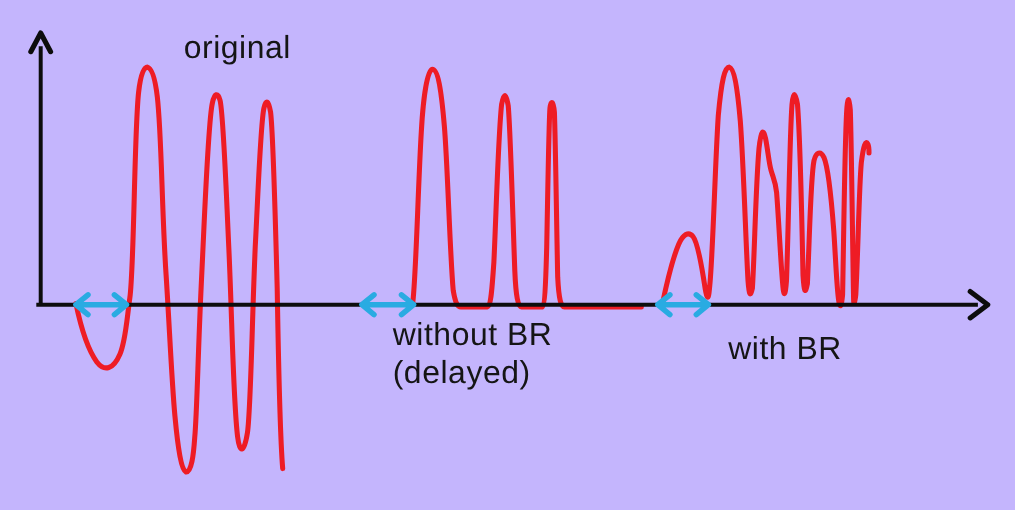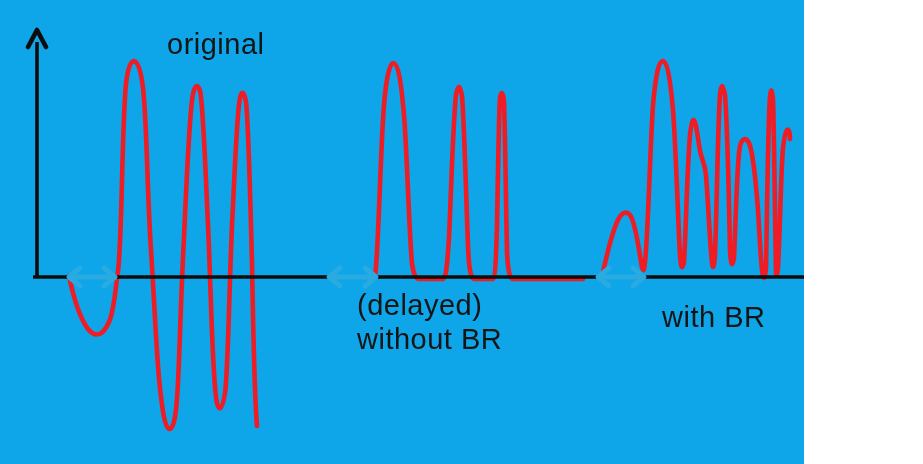--- a/index.html
+++ b/index.html
@@ -2,23 +2,23 @@
 <html><head>
 <meta charset="utf-8">
 <style>
   html, body {
     margin: 0;
     padding: 0;
     background: #ffffff;
   }
   .canvas {
     position: relative;
-    width: 804px;
+    width: 923px;
     height: 464px;
-    background: #0ea5e9;
+    background: #c4b5fd;
     overflow: hidden;
     font-family: "Liberation Sans", sans-serif;
   }
   svg.diagram {
     position: absolute;
     left: 0;
     top: 0;
   }
   .wave {
     fill: none;
@@ -76,19 +76,19 @@
     <path class="axis-head" d="M 882 265 L 898 277 L 882 289"></path>
 
     <path class="delay-arrow" d="M 80 268 L 69 277 L 80 286 M 73 277 L 111 277 M 104 268 L 115 277 L 104 286"></path>
     <path class="delay-arrow" d="M 340 268 L 329 277 L 340 286 M 333 277 L 372 277 M 365 268 L 376 277 L 365 286"></path>
     <path class="delay-arrow" d="M 609 268 L 598 277 L 609 286 M 602 277 L 640 277 M 633 268 L 644 277 L 633 286"></path>
   </svg>
 
   <div class="label label-original">original</div>
 
   <div class="label label-without">
+    <div>without BR</div>
     <div>(delayed)</div>
-    <div>without BR</div>
   </div>
 
   <div class="label label-with">with BR</div>
 
 </div>
 
 </body></html>

